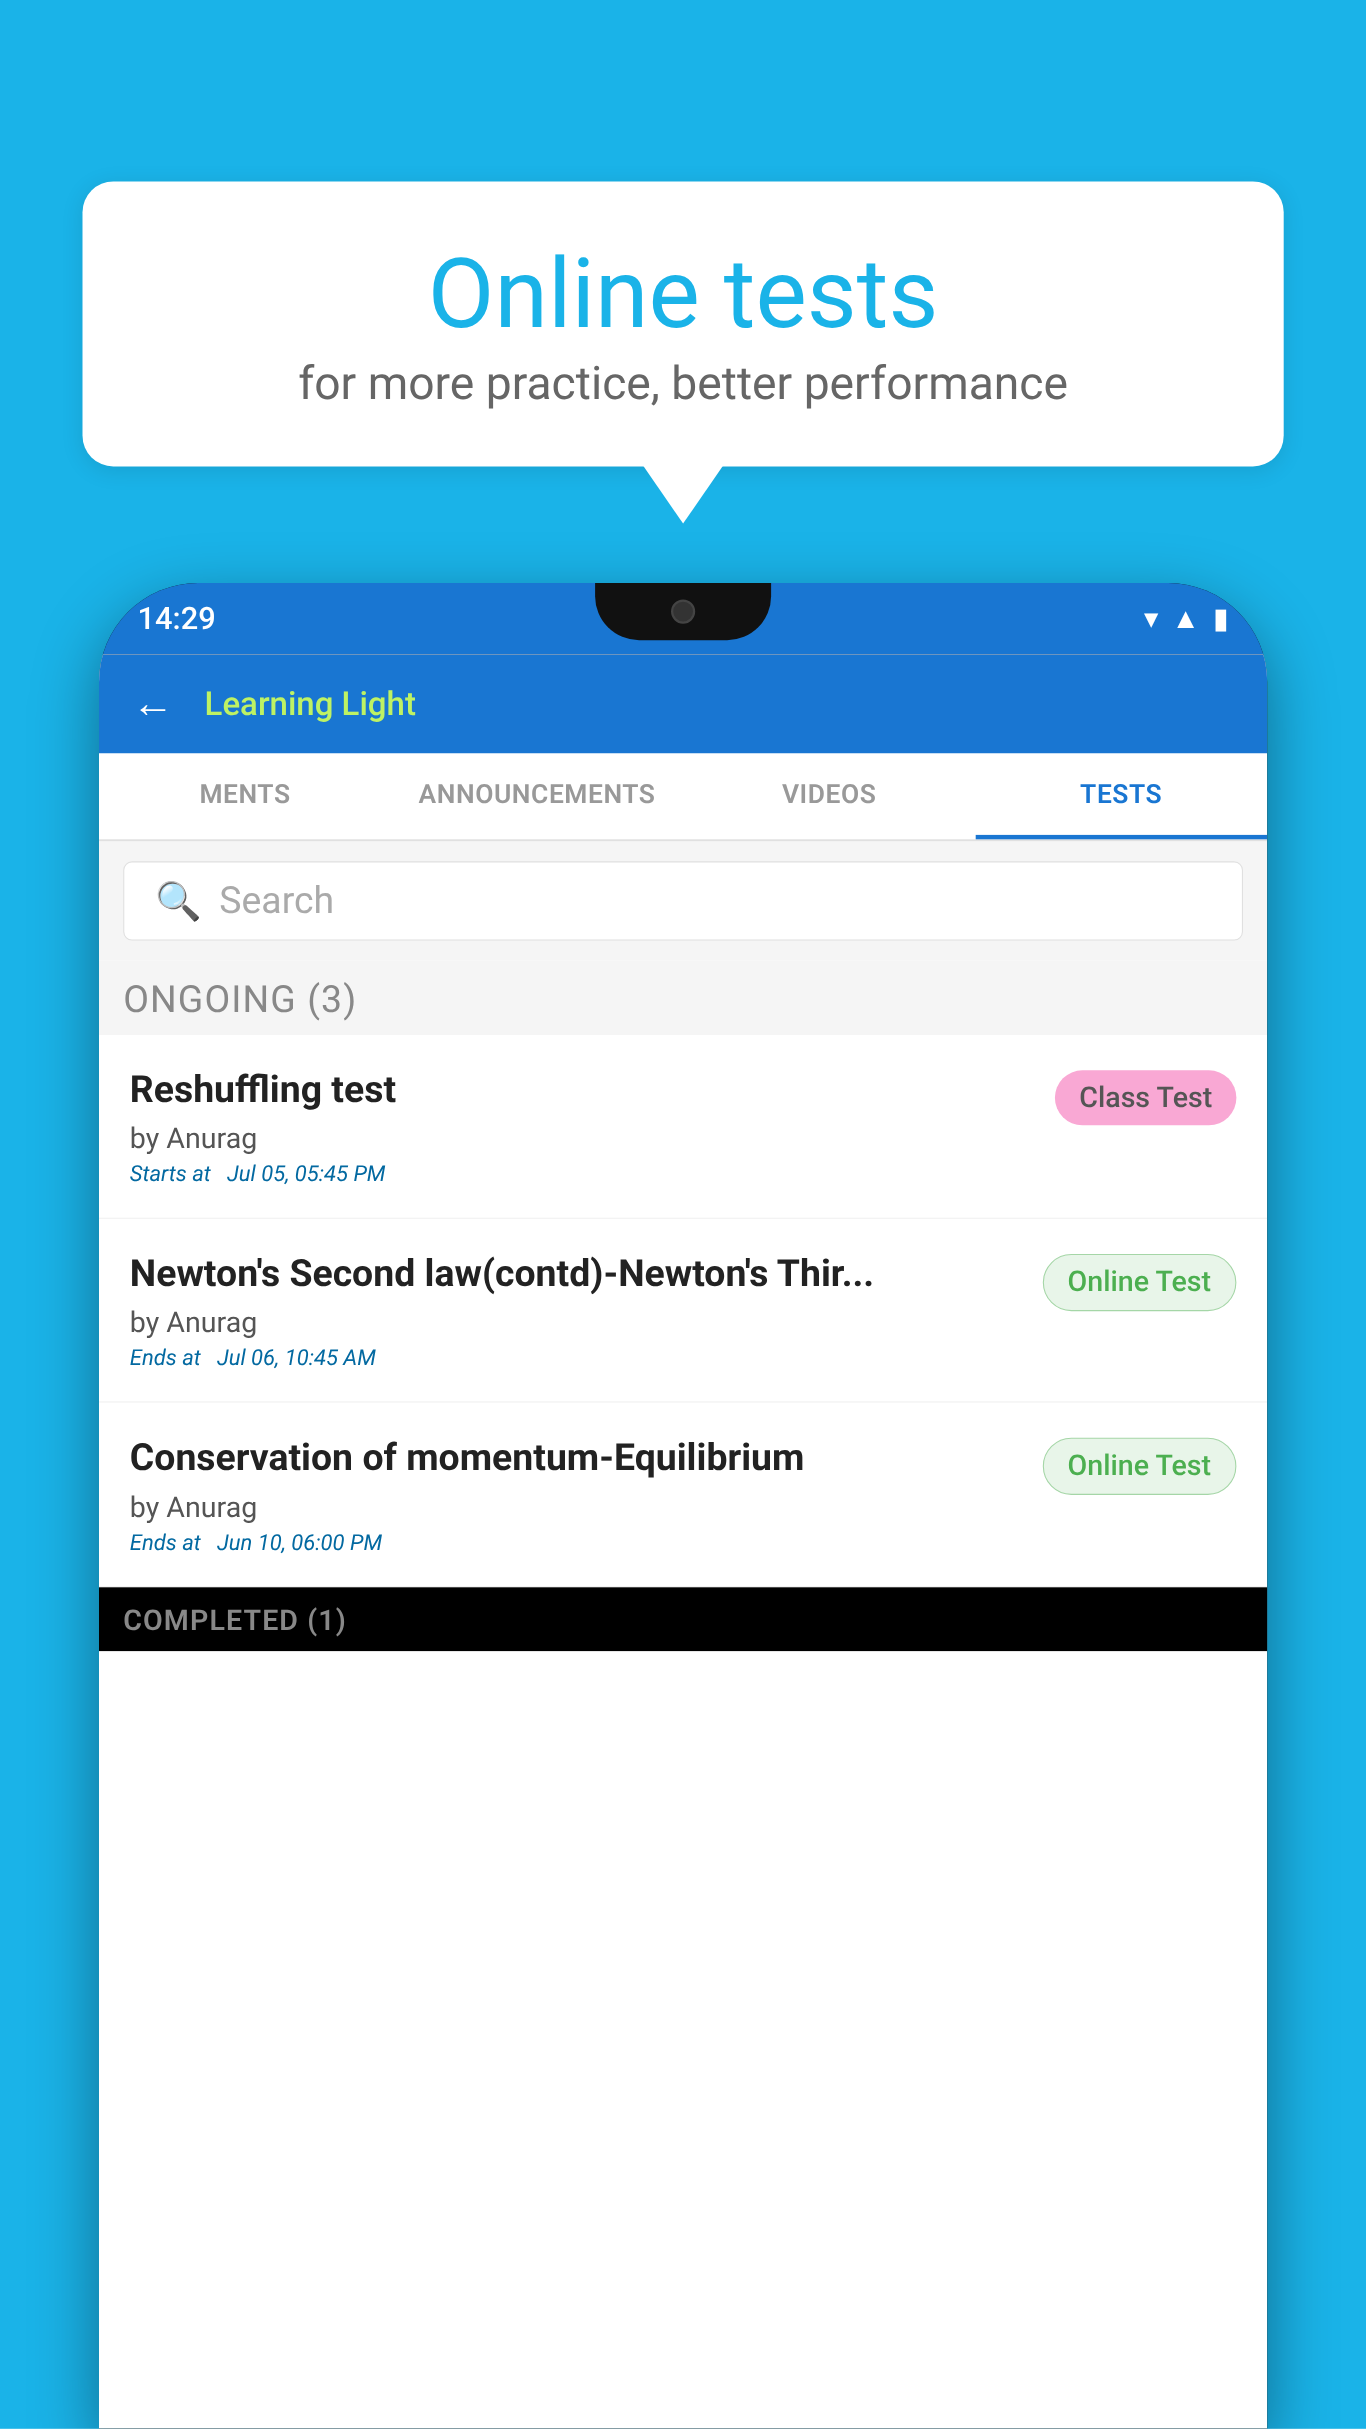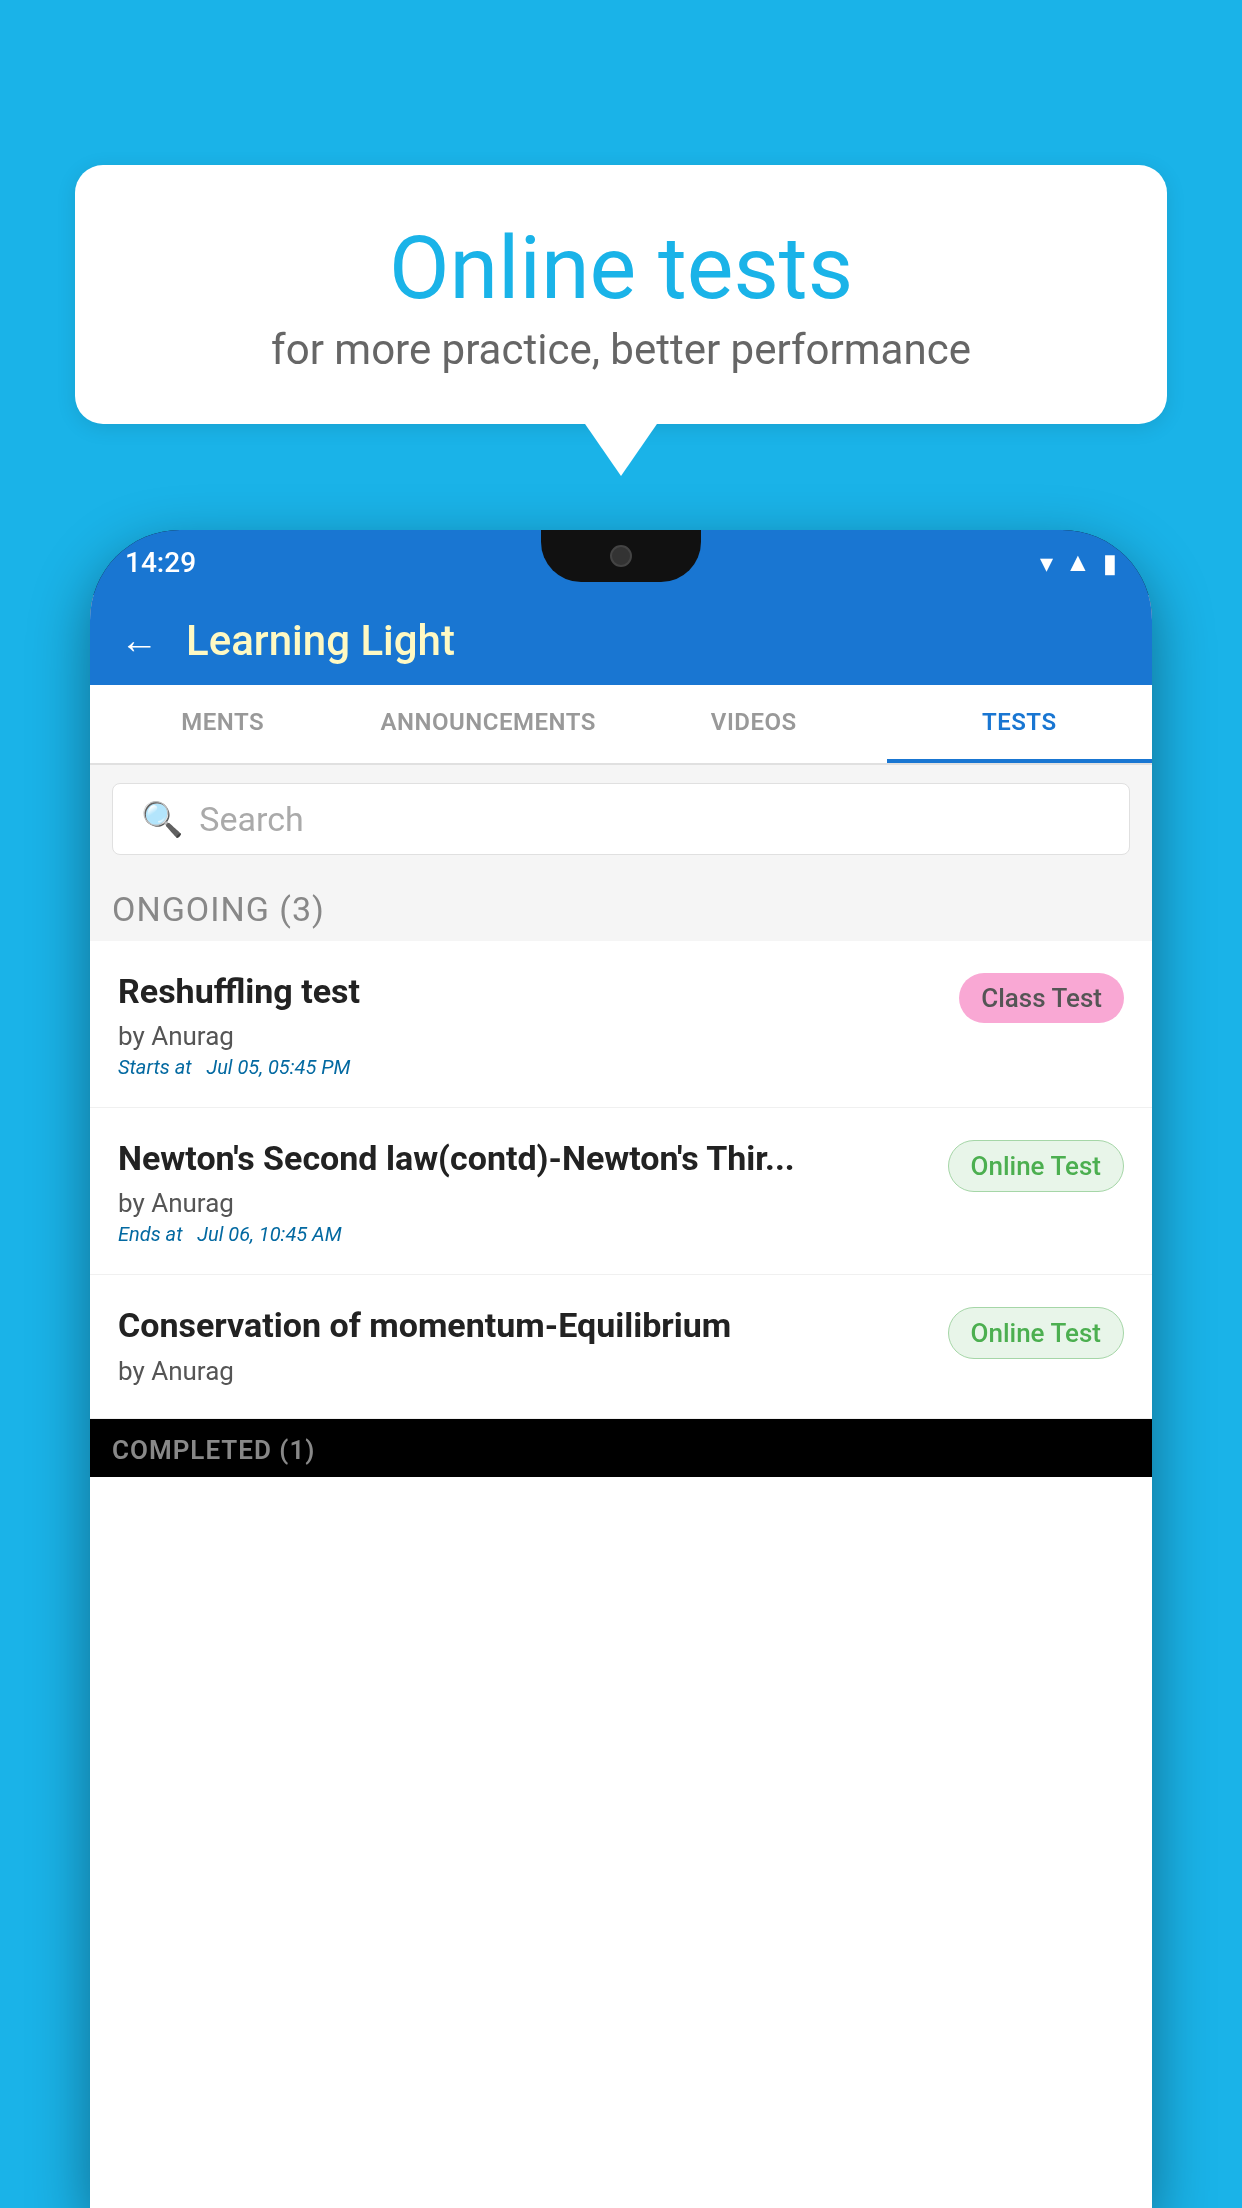--- a/index.html
+++ b/index.html
@@ -118,22 +118,22 @@
       align-items: center;
       padding: 0 30px;
       gap: 28px;
     }
     .back-arrow {
       color: white;
       font-size: 38px;
       cursor: pointer;
     }
     .app-title {
-      color: #fef9c3;
-      font-size: 42px;
+      color: #bef264;
+      font-size: 30px;
       font-weight: 500;
     }
 
     
     .tabs-bar {
       background: white;
       display: flex;
       border-bottom: 2px solid #e0e0e0;
       height: 80px;
       align-items: stretch;
@@ -346,20 +346,25 @@
               <span>Jul 06, 10:45 AM</span>
             </div>
           </div>
           <span class="test-badge badge-online">Online Test</span>
         </div>
 
         <div class="test-item">
           <div class="test-info">
             <div class="test-name">Conservation of momentum-Equilibrium</div>
             <div class="test-author">by Anurag</div>
+            <div class="test-time">
+              <span>Ends at</span>
+              &nbsp;
+              <span>Jun 10, 06:00 PM</span>
+            </div>
           </div>
           <span class="test-badge badge-online">Online Test</span>
         </div>
 
       </div>
 
       <div class="completed-label">COMPLETED (1)</div>
 
     </div>
   </div>

